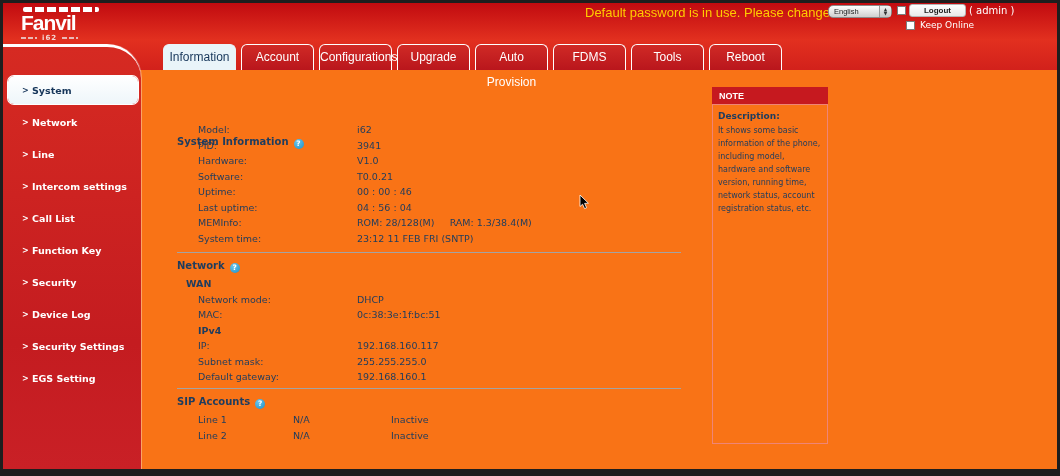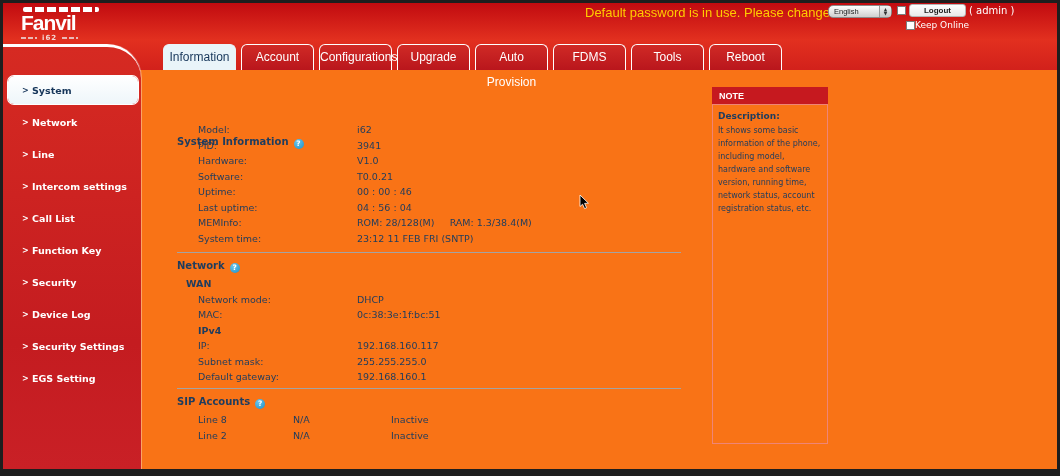--- a/index.html
+++ b/index.html
@@ -37,21 +37,21 @@
     background:linear-gradient(180deg,#f2f2f2,#c4c4c4); border-radius:0 2px 2px 0;
     display:flex; flex-direction:column; align-items:center; justify-content:center;
     font-size:4.5px; line-height:4px; color:#333; }
   .checkbox { position:absolute; width:9px; height:9px; background:#fff; border:1px solid #7c7c7c; }
   .cb-top { left:894px; top:3px; }
   .logout-btn { position:absolute; left:906px; top:1px; width:57px; height:13px;
     background:linear-gradient(180deg,#ffffff,#e9e9e9); border:1px solid #b5b5b5; border-radius:3px;
     font-size:8px; font-weight:bold; color:#222; text-align:center; line-height:11px;
     font-family:"Liberation Sans",sans-serif; cursor:default; }
   .admin-label { position:absolute; left:966px; top:2px; color:#fff; font-size:10px; white-space:nowrap; }
-  .keep-online { position:absolute; left:903px; top:17px; display:flex; align-items:flex-end; }
+  .keep-online { position:absolute; left:903px; top:17px; display:flex; align-items:flex-end; gap:5px; }
   .keep-online .kcb { width:9px; height:9px; background:#fff; border:1px solid #7c7c7c; }
   .keep-online .klabel { color:#fff; font-size:9px; }
   
   .tabs { position:absolute; left:160px; top:41px; display:flex; gap:5px; }
   .tab { width:73px; height:26px; border:1px solid #fff; border-bottom:none;
     border-radius:6px 6px 0 0; background:linear-gradient(180deg,#d02a26,#b9161c);
     color:#fff; font-size:12px; text-align:center; line-height:25px;
     font-family:"Liberation Sans",sans-serif; cursor:default; }
   .tab.active { background:#e9f4f9; color:#16365a; border-color:#e9f4f9; }
   
@@ -208,21 +208,21 @@
       <div class="row"><span class="lbl">Subnet mask:</span><span class="val">255.255.255.0</span></div>
       <div class="row"><span class="lbl">Default gateway:</span><span class="val">192.168.160.1</span></div>
     </div>
     <div class="sep" style="top:318px;"></div>
 
     <div class="sec-title" style="top:326px;">
       <span>SIP Accounts</span><span class="help-icon">?</span>
     </div>
     <div class="rowblock" style="top:342px;">
       <div class="sip-row">
-        <span class="c1">Line 8</span><span class="c2">N/A</span><span>Inactive</span>
+        <span class="c1">Line 1</span><span class="c2">N/A</span><span>Inactive</span>
       </div>
       <div class="sip-row">
         <span class="c1">Line 2</span><span class="c2">N/A</span><span>Inactive</span>
       </div>
     </div>
   </div>
 
   <div class="note-header">NOTE</div>
   <div class="note-box">
     <div class="desc-label">Description:</div>

